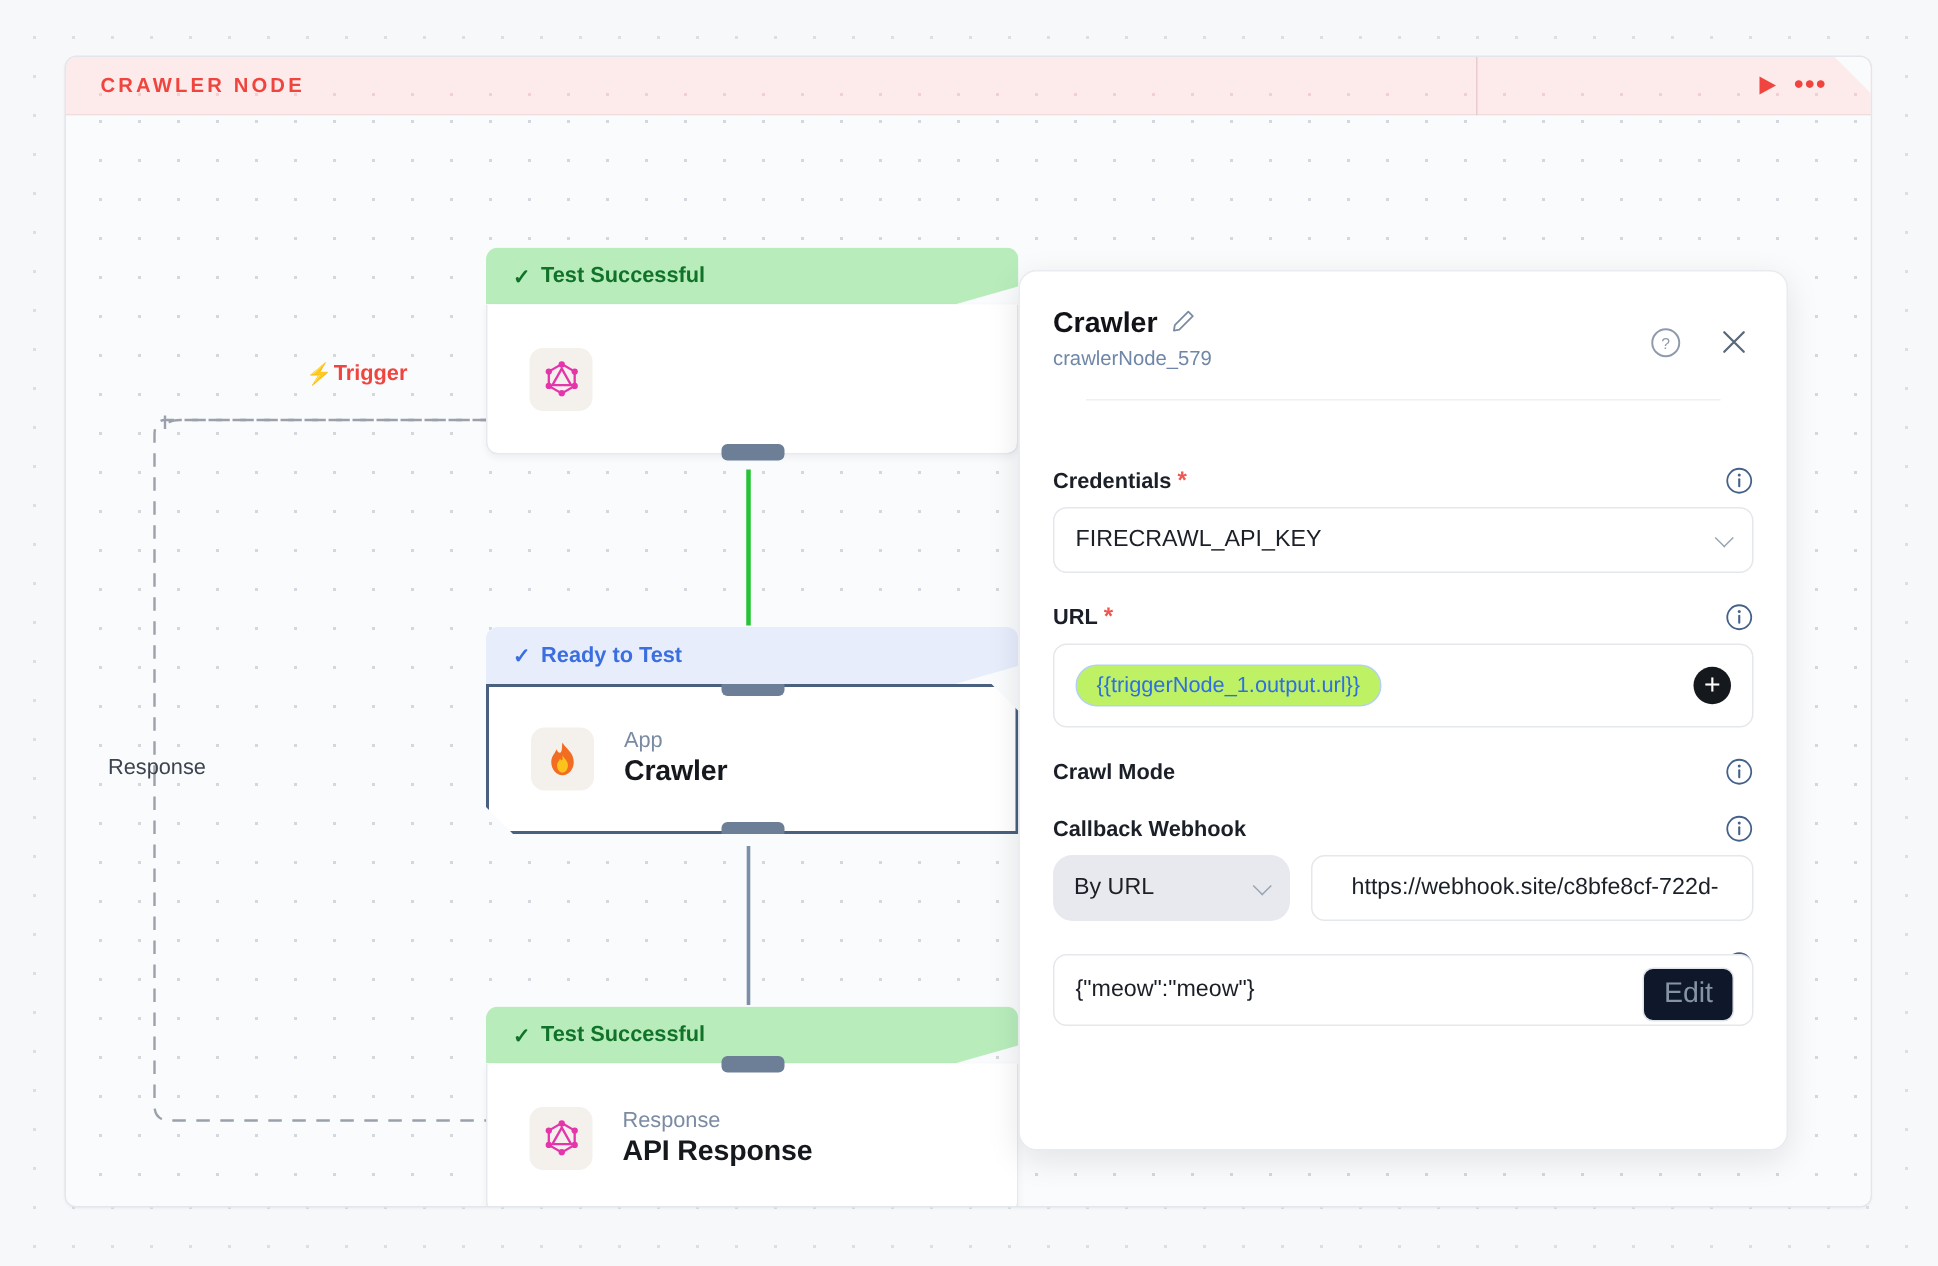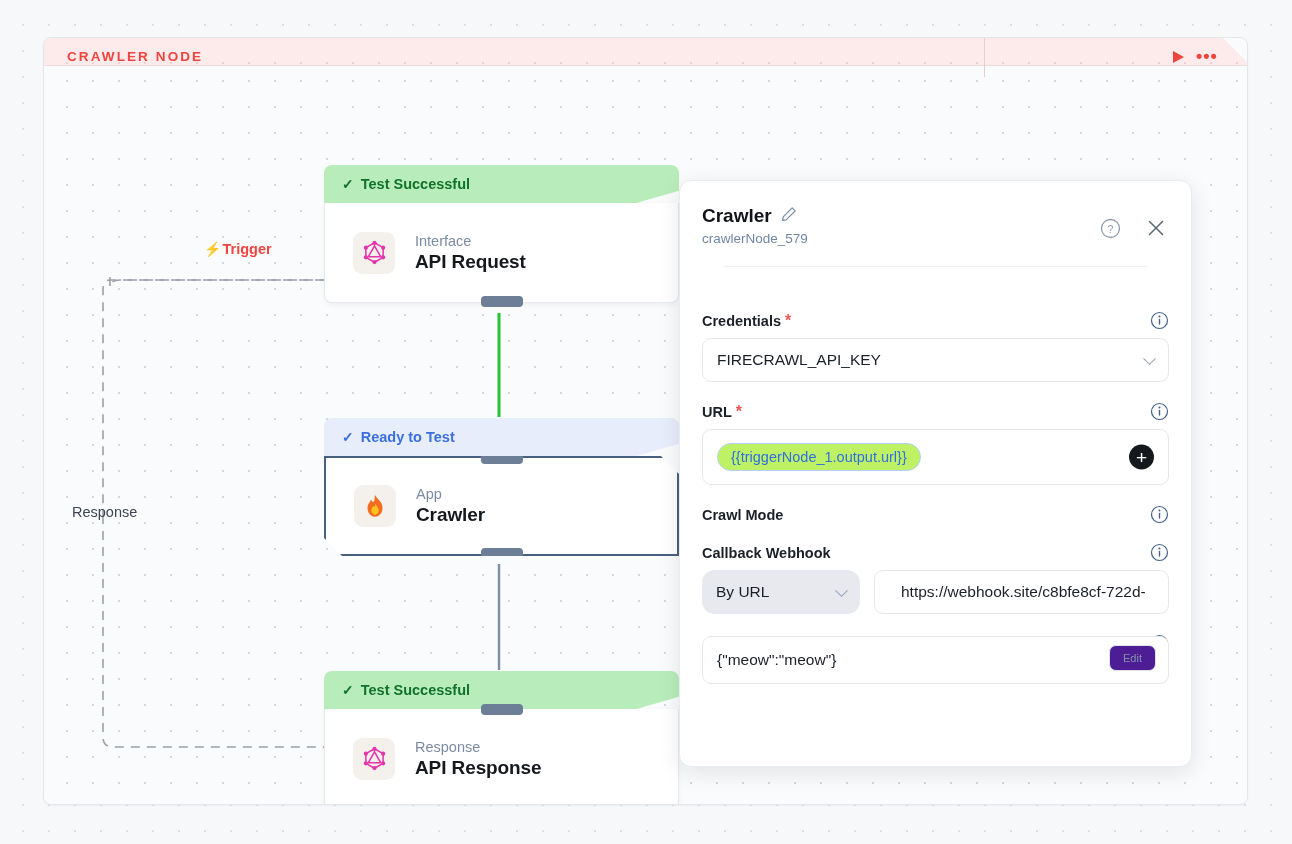--- a/index.html
+++ b/index.html
@@ -23,21 +23,21 @@
     width: 1205px; height: 768px;
     background: #fafbfc;
     border: 1px solid #e3e6ea;
     border-radius: 8px;
     overflow: hidden;
     box-shadow: 0 1px 2px rgba(16,24,40,.04);
   }
 
   
   #wf-titlebar {
-    position: absolute; left: 0; top: 0; width: 1205px; height: 28px;
+    position: absolute; left: 0; top: 0; width: 1205px; height: 39px;
     background: #fdeaea;
     border-bottom: 1px solid #f0dcdc;
     background-image: radial-gradient(circle, #f3cfcf 1px, transparent 1.1px);
     background-size: 26px 26px;
     background-position: 10px 12px;
   }
   #wf-title {
     position: absolute; left: 23px; top: 11px;
     font-size: 13.5px; font-weight: 700; letter-spacing: 2.1px;
     color: #f0453f; white-space: nowrap;
@@ -208,22 +208,22 @@
     cursor: text;
   }
   .json-box {
     height: 48px; border: 1px solid #e4e7ec; border-radius: 9px; background: #fff;
     display: flex; align-items: center; padding: 0 14px; position: relative;
     font-size: 15.5px; color: #1b1f27;
   }
   .edit-chip {
     position: absolute; right: 12px; top: 8px;
     border: 1px solid #dfe3e9; border-radius: 7px;
-    padding: 6px 13px; font-size: 11px; color: #8593a7;
-    background: #4c1d95; cursor: pointer;
+    padding: 6px 13px; font-size: 19px; color: #8593a7;
+    background: #0f172a; cursor: pointer;
   }
 </style>
 </head>
 <body>
 
 <div id="root">
 
   <div id="wf-card">
 
     <div id="wf-titlebar">
@@ -268,24 +268,20 @@
               </g>
               <g fill="#e535ab">
                 <circle cx="12" cy="3" r="2.2"></circle>
                   <circle cx="21" cy="8" r="2.2"></circle>
                 <circle cx="21" cy="18" r="2.2"></circle>
                   <circle cx="12" cy="23" r="2.2"></circle>
                 <circle cx="3" cy="18" r="2.2"></circle>
                   <circle cx="3" cy="8" r="2.2"></circle>
               </g>
             </svg>
-          </div>
-          <div class="node-text">
-            <span class="node-kind">Interface</span>
-            <span class="node-name">API Request</span>
           </div>
           <div class="port bottom"></div>
         </div>
       </div>
 
       <div class="node selected" id="node-2" style="left:280px; top:341px;">
         <div class="node-status ready">
           <span class="status-check">✓</span>
           <span>Ready to Test</span>
         </div>

